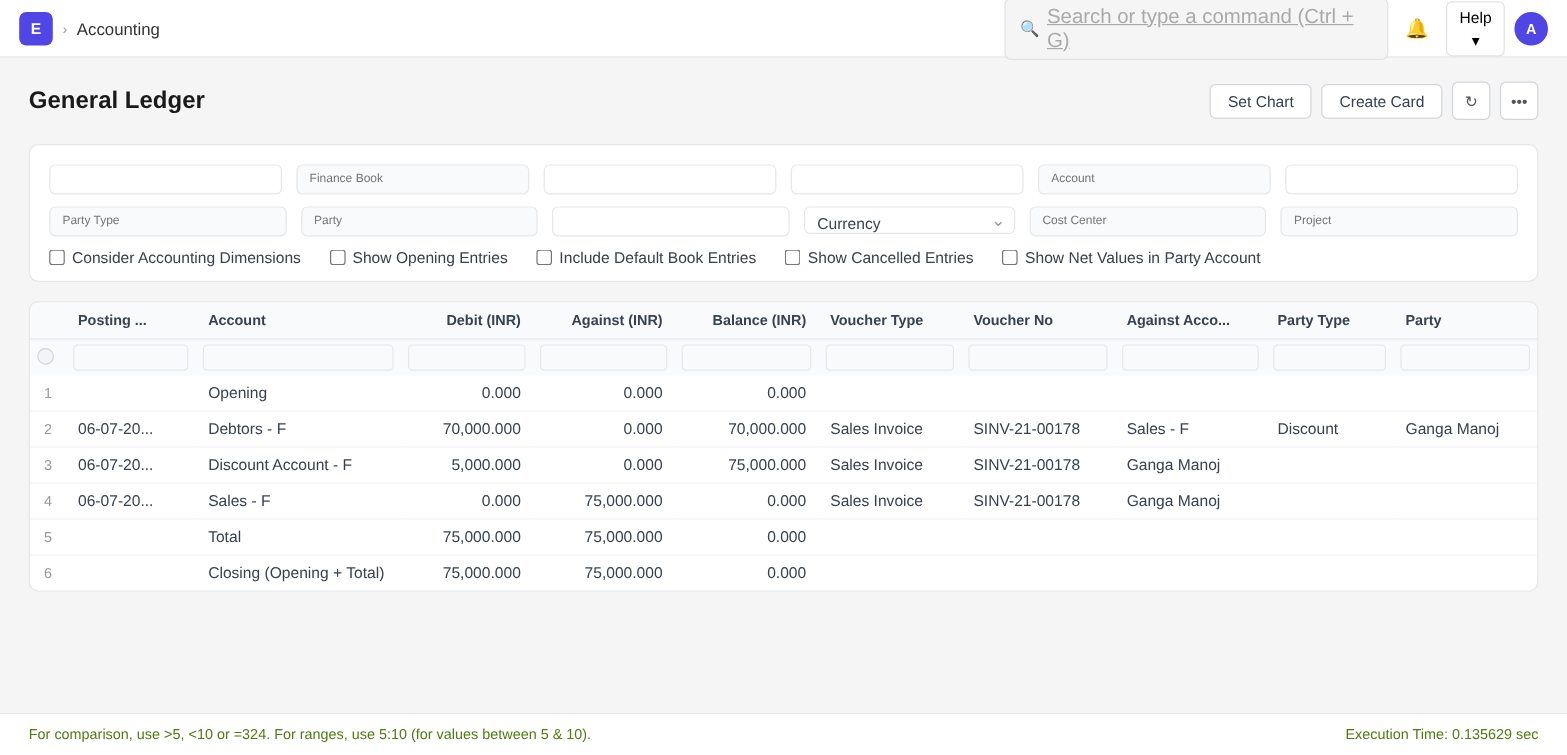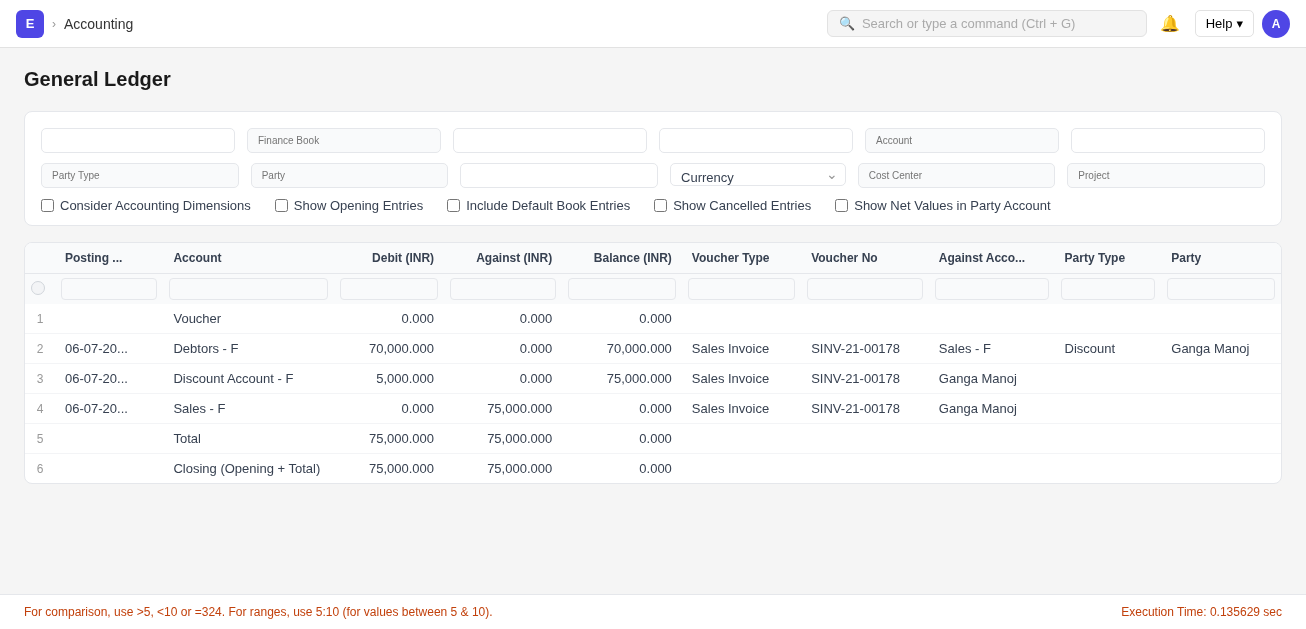--- a/index.html
+++ b/index.html
@@ -17,22 +17,22 @@
     .nav-chevron { color: #999; font-size: 12px; }
     .nav-title { font-size: 14px; color: #333; }
     .nav-spacer { flex: 1; }
     .search-bar {
       display: flex; align-items: center; background: #f5f5f5; border: 1px solid #e2e2e2;
       border-radius: 6px; padding: 5px 12px; gap: 6px; width: 320px; cursor: text;
     }
     .search-bar span { color: #999; font-size: 13px; }
     .nav-bell { width: 32px; height: 32px; display: flex; align-items: center; justify-content: center; cursor: pointer; font-size: 16px; color: #666; }
     .help-btn {
-      display: flex; align-items: flex-start; gap: 4px; padding: 5px 10px;
-      border: 1px solid #e2e2e2; border-radius: 5px; background: #fff; cursor: pointer; font-size: 13px;
+      display: flex; align-items: center; gap: 4px; padding: 5px 10px;
+      border: 1px solid #e2e2e2; border-radius: 5px; background: #fff; cursor: pointer; font-size: 13px; flex-direction: column;
     }
     .avatar {
       width: 28px; height: 28px; background: #4f46e5; border-radius: 50%;
       display: flex; align-items: center; justify-content: center; color: #fff; font-size: 12px; font-weight: 600;
     }
 
     
     .page { padding: 20px 24px; }
     .page-header { display: flex; align-items: center; justify-content: space-between; margin-bottom: 20px; }
     .page-title { font-size: 20px; font-weight: 700; color: #1a1a1a; text-align: right; }
@@ -87,50 +87,60 @@
       width: 100%; padding: 3px 6px; border: 1px solid #e5e7eb; border-radius: 4px;
       font-size: 12px; background: #f9fafb;
     }
     .row-num { color: #999; font-size: 12px; text-align: center; width: 30px; }
     .circle-filter { width: 14px; height: 14px; border-radius: 50%; border: 1px solid #d1d5db; background: #f3f4f6; display: inline-block; }
 
     
     .page-footer {
       display: flex; justify-content: space-between; align-items: flex-end;
       padding: 10px 24px; background: #fff; border-top: 1px solid #e5e7eb;
-      font-size: 12px; color: #c2410c; position: fixed; bottom: 0; left: 0; right: 0;
+      font-size: 12px; color: #4d7c0f; position: fixed; bottom: 0; left: 0; right: 0;
     }
   </style>
 </head>
 <body>
 
 <div class="topnav">
   <div class="app-icon">
     <span>E</span>
   </div>
   <span class="nav-chevron">›</span>
   <span class="nav-title">Accounting</span>
   <div class="nav-spacer"></div>
   <div class="search-bar">
     <span>🔍</span>
-    <span style="color:#aaa;font-size:13px;">Search or type a command (Ctrl + G)</span>
+    <span style="color:#aaa;font-size:17px;text-decoration:underline;">Search or type a command (Ctrl + G)</span>
   </div>
   <div class="nav-bell">🔔</div>
   <button class="help-btn">
     <span>Help</span>
     <span>▾</span>
   </button>
   <div class="avatar">
     <span>A</span>
   </div>
 </div>
 
 <div class="page" style="padding-bottom:50px;">
   <div class="page-header">
     <h1 class="page-title">General Ledger</h1>
+    <div class="header-actions">
+      <button class="btn-outline">Set Chart</button>
+      <button class="btn-outline">Create Card</button>
+      <div class="icon-btn">
+        <span>↻</span>
+      </div>
+      <div class="icon-btn">
+        <span>•••</span>
+      </div>
+    </div>
   </div>
 
   <div class="filters-card">
 
     <div class="filter-row">
       <input class="filter-input filled" type="text" style="">
       <input class="filter-input" type="text" placeholder="Finance Book" style="">
       <input class="filter-input filled" type="text" style="">
       <input class="filter-input filled" type="text" style="">
       <input class="filter-input" type="text" placeholder="Account" style="">
@@ -199,21 +209,21 @@
           <td><input type="text" style=""></td>
           <td><input type="text" style=""></td>
           <td><input type="text" style=""></td>
           <td><input type="text" style=""></td>
         </tr>
       </thead>
       <tbody id="table-body">
       <tr>
     <td class="row-num">1</td>
     <td></td>
-    <td>Voucher</td>
+    <td>Opening</td>
     <td class="num">0.000</td>
     <td class="num">0.000</td>
     <td class="num">0.000</td>
     <td></td>
     <td></td>
     <td></td>
     <td></td>
     <td></td>
   </tr>
           <tr>

